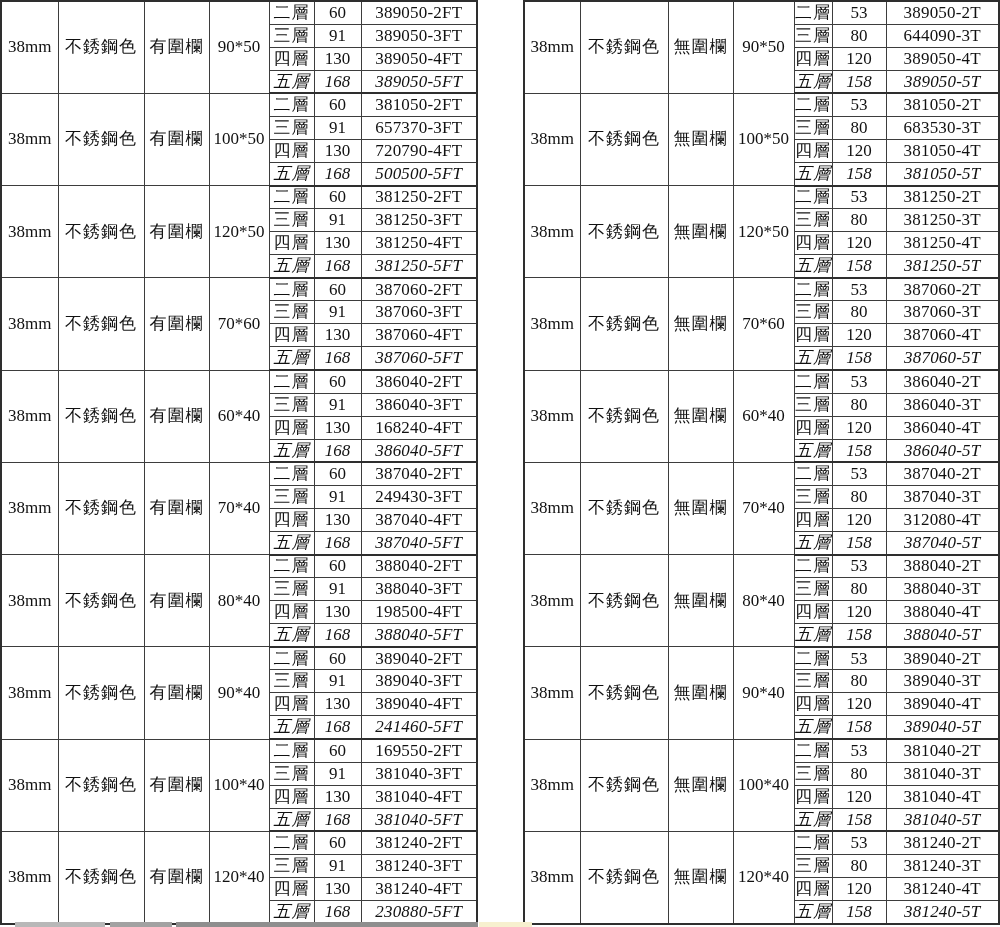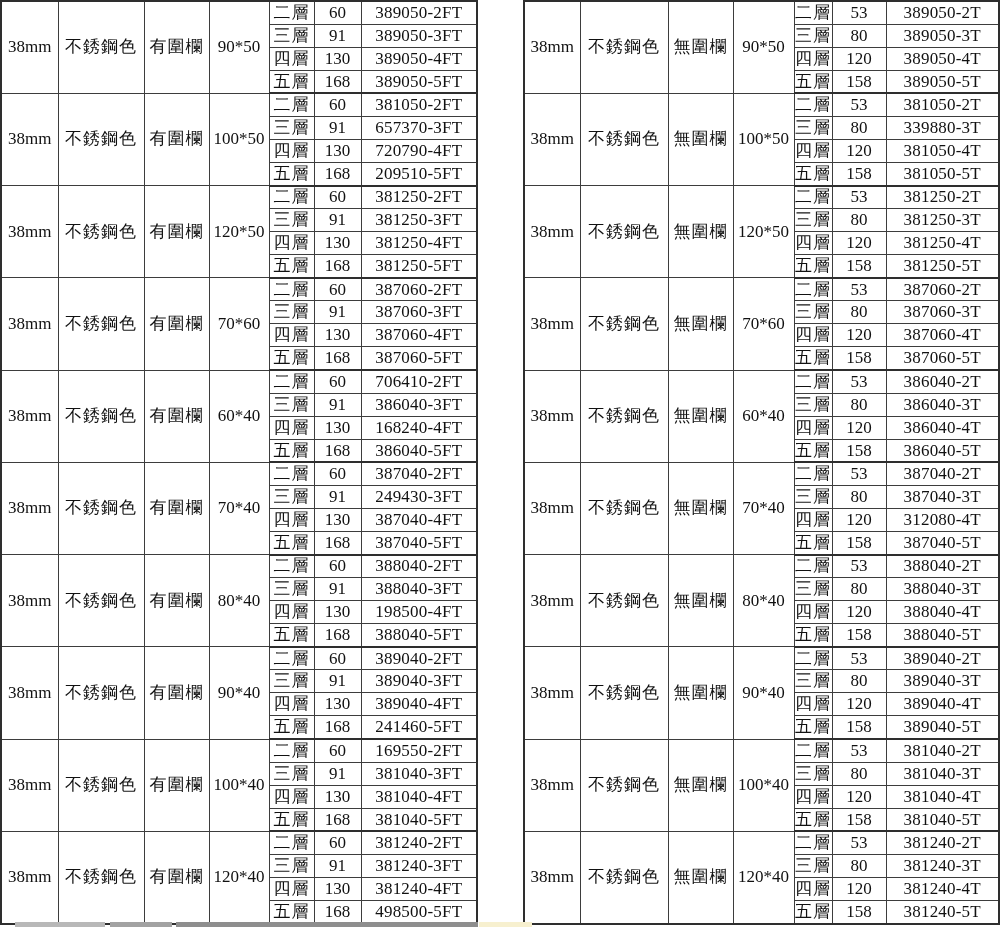--- a/index.html
+++ b/index.html
@@ -35,21 +35,21 @@
     border: 1px solid #3d3d3d;
     text-align: center;
     vertical-align: middle;
     padding: 0;
     overflow: hidden;
     white-space: nowrap;
     font-size: 17px;
     line-height: 1.05;
   }
   table.t tr { height: 23px; }
-  tr.group-end td { border-bottom: 2px solid #2e2e2e; }
+  tr.group-end td { border-bottom: 2px solid #2e2e2e; font-style: italic; }
 
   td.tube  { font-size: 17px; }
   td.color, td.fence, td.tier { font-size: 17.5px; letter-spacing: 1px; }
   td.size  { font-size: 17px; }
   td.price { font-size: 17px; }
   td.code  { font-size: 16.5px; letter-spacing: 0.2px; }
 
   
   .artifact {
     position: absolute;
@@ -116,21 +116,21 @@
           <td class="code">657370-3FT</td>
         </tr>
         <tr>
           <td class="tier">四層</td>
           <td class="price">130</td>
           <td class="code">720790-4FT</td>
         </tr>
         <tr class="group-end">
           <td class="tier">五層</td>
           <td class="price">168</td>
-          <td class="code">209510-5FT</td>
+          <td class="code">500500-5FT</td>
         </tr>
         <tr>
           <td rowspan="4" class="merge tube">38mm</td>
           <td rowspan="4" class="merge color">不銹鋼色</td>
           <td rowspan="4" class="merge fence">有圍欄</td>
           <td rowspan="4" class="merge size">120*50</td>
           <td class="tier">二層</td>
           <td class="price">60</td>
           <td class="code">381250-2FT</td>
         </tr>
@@ -173,21 +173,21 @@
           <td class="price">168</td>
           <td class="code">387060-5FT</td>
         </tr>
         <tr>
           <td rowspan="4" class="merge tube">38mm</td>
           <td rowspan="4" class="merge color">不銹鋼色</td>
           <td rowspan="4" class="merge fence">有圍欄</td>
           <td rowspan="4" class="merge size">60*40</td>
           <td class="tier">二層</td>
           <td class="price">60</td>
-          <td class="code">706410-2FT</td>
+          <td class="code">386040-2FT</td>
         </tr>
         <tr>
           <td class="tier">三層</td>
           <td class="price">91</td>
           <td class="code">386040-3FT</td>
         </tr>
         <tr>
           <td class="tier">四層</td>
           <td class="price">130</td>
           <td class="code">168240-4FT</td>
@@ -308,21 +308,21 @@
           <td class="code">381240-3FT</td>
         </tr>
         <tr>
           <td class="tier">四層</td>
           <td class="price">130</td>
           <td class="code">381240-4FT</td>
         </tr>
         <tr class="group-end">
           <td class="tier">五層</td>
           <td class="price">168</td>
-          <td class="code">498500-5FT</td>
+          <td class="code">230880-5FT</td>
         </tr>
       </tbody>
   </table>
 
   <table class="t t-right">
     <colgroup>
       <col style="width:56px">
         <col style="width:88px">
         <col style="width:65px">
       <col style="width:61px">
@@ -336,21 +336,21 @@
           <td rowspan="4" class="merge color">不銹鋼色</td>
           <td rowspan="4" class="merge fence">無圍欄</td>
           <td rowspan="4" class="merge size">90*50</td>
           <td class="tier">二層</td>
           <td class="price">53</td>
           <td class="code">389050-2T</td>
         </tr>
         <tr>
           <td class="tier">三層</td>
           <td class="price">80</td>
-          <td class="code">389050-3T</td>
+          <td class="code">644090-3T</td>
         </tr>
         <tr>
           <td class="tier">四層</td>
           <td class="price">120</td>
           <td class="code">389050-4T</td>
         </tr>
         <tr class="group-end">
           <td class="tier">五層</td>
           <td class="price">158</td>
           <td class="code">389050-5T</td>
@@ -360,21 +360,21 @@
           <td rowspan="4" class="merge color">不銹鋼色</td>
           <td rowspan="4" class="merge fence">無圍欄</td>
           <td rowspan="4" class="merge size">100*50</td>
           <td class="tier">二層</td>
           <td class="price">53</td>
           <td class="code">381050-2T</td>
         </tr>
         <tr>
           <td class="tier">三層</td>
           <td class="price">80</td>
-          <td class="code">339880-3T</td>
+          <td class="code">683530-3T</td>
         </tr>
         <tr>
           <td class="tier">四層</td>
           <td class="price">120</td>
           <td class="code">381050-4T</td>
         </tr>
         <tr class="group-end">
           <td class="tier">五層</td>
           <td class="price">158</td>
           <td class="code">381050-5T</td>

